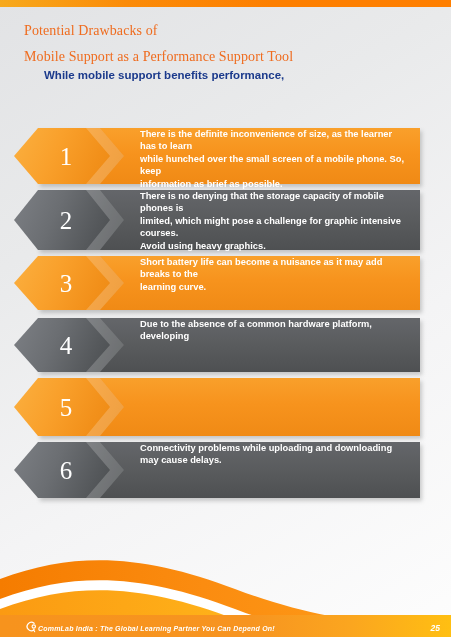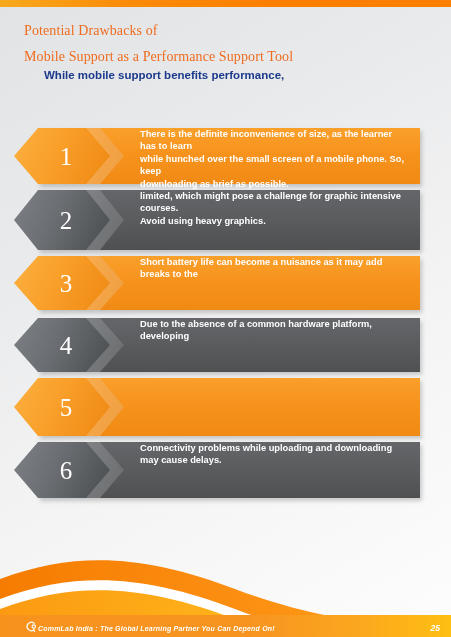--- a/index.html
+++ b/index.html
@@ -215,44 +215,46 @@
   <div id="list">
       <div class="row" style="top: 0px; height: 56px;">
         <div class="bar orange"></div>
         <div class="hex orange"></div>
         <div class="hex-fold"></div>
         <div class="num">1</div>
         <div class="text">
           <div>
             <span>There is the definite inconvenience of size, as the learner has to learn</span>
             <span>while hunched over the small screen of a mobile phone. So, keep</span>
-            <span>downloading as brief as possible.</span>
+            <span>information as brief as possible.</span>
           </div>
         </div>
       </div>
       <div class="row" style="top: 62px; height: 60px;">
         <div class="bar gray"></div>
         <div class="hex gray"></div>
         <div class="hex-fold"></div>
         <div class="num">2</div>
         <div class="text">
           <div>
+            <span>There is no denying that the storage capacity of mobile phones is</span>
             <span>limited, which might pose a challenge for graphic intensive courses.</span>
             <span>Avoid using heavy graphics.</span>
           </div>
         </div>
       </div>
       <div class="row" style="top: 128px; height: 54px;">
         <div class="bar orange"></div>
         <div class="hex orange"></div>
         <div class="hex-fold"></div>
         <div class="num">3</div>
         <div class="text">
           <div>
             <span>Short battery life can become a nuisance as it may add breaks to the</span>
+            <span>learning curve.</span>
           </div>
         </div>
       </div>
       <div class="row" style="top: 190px; height: 54px;">
         <div class="bar gray"></div>
         <div class="hex gray"></div>
         <div class="hex-fold"></div>
         <div class="num">4</div>
         <div class="text">
           <div>

